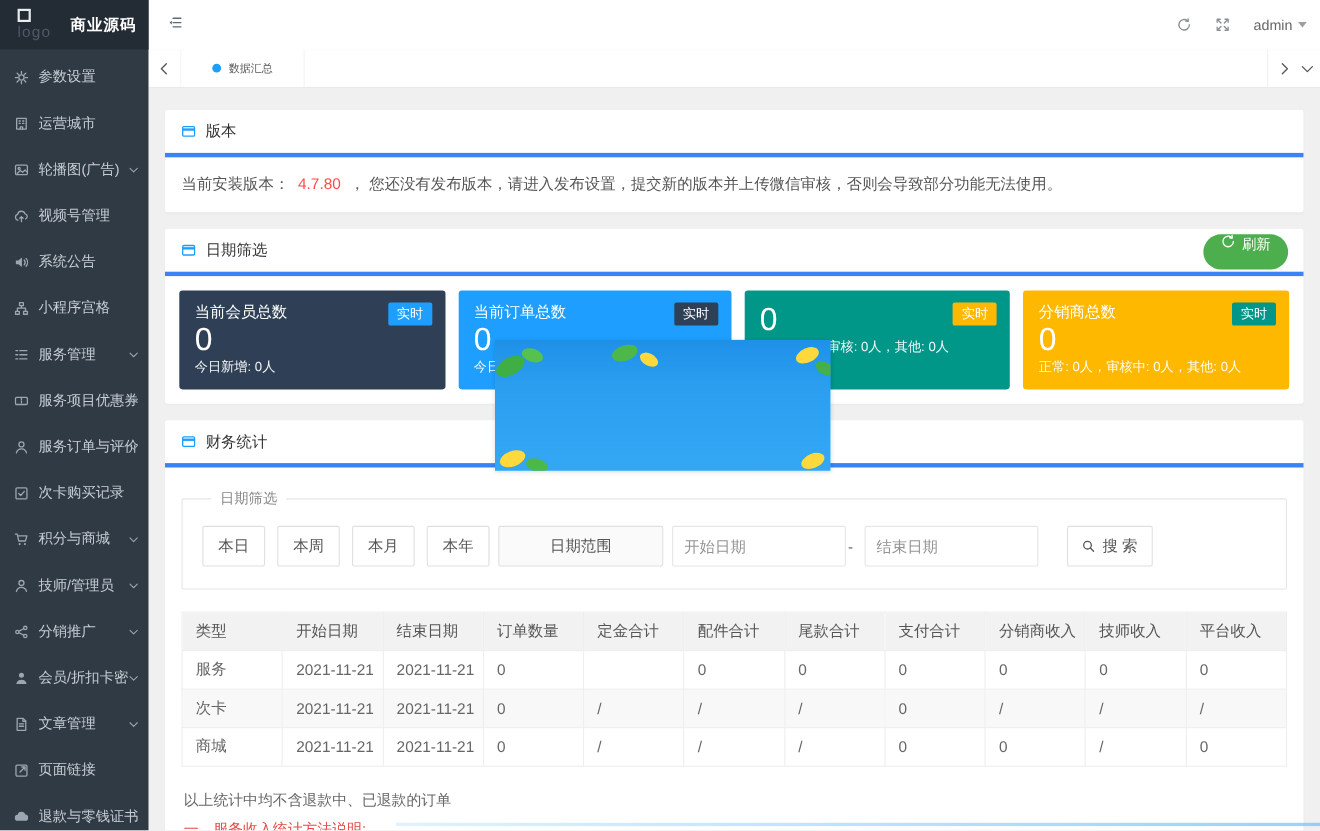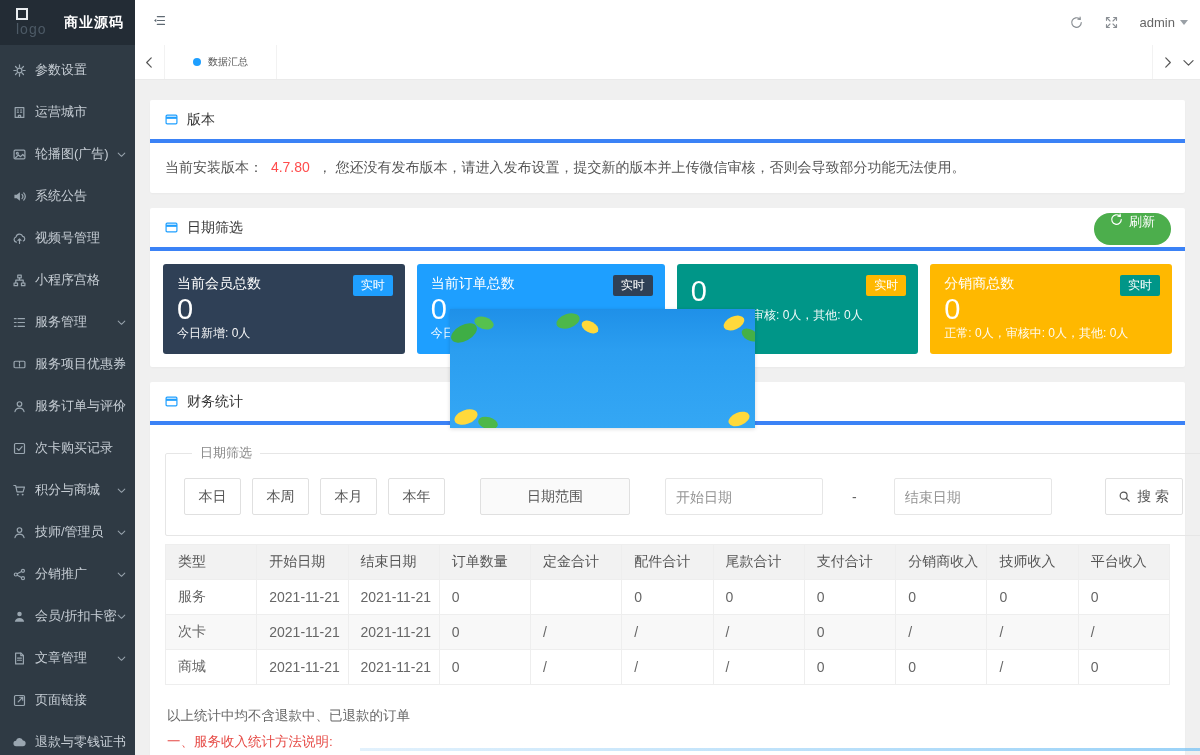--- a/index.html
+++ b/index.html
@@ -50,30 +50,30 @@
   .stat-row { display:flex; gap:12px; padding:13px; }
   .stat-card { flex:1; height:90px; border-radius:3px; padding:11px 14px; color:#fff; position:relative; }
   .stat-title { font-size:14px; }
   .stat-value { font-size:29px; font-weight:400; line-height:32px; }
   .stat-sub { font-size:12px; opacity:.95; white-space:nowrap; overflow:hidden; }
   .stat-badge { position:absolute; top:11px; right:12px; font-size:12px; color:#fff; padding:2px 8px; border-radius:2px; }
 
   
   .fieldset { border:1px solid #e6e6e6; border-radius:2px; margin:4px 0 0 0; padding:16px 18px 20px 18px; }
   .fieldset legend { font-size:13px; color:#888; padding:0 8px; margin-left:8px; }
-  .filters { display:flex; align-items:center; gap:27px; }
+  .filters { display:flex; align-items:center; gap:0; }
   .btn { height:37px; background:#fff; border:1px solid #e0e0e0; border-radius:2px; color:#555; font-size:14px; cursor:pointer; font-family:inherit; }
   .btn.quick { width:57px; }
   .btn.range { width:150px; background:#fafafa; margin-left:8px; }
   .date-input { height:37px; width:158px; border:1px solid #e6e6e6; border-radius:2px; padding:0 10px; font-size:14px; color:#555; font-family:inherit; margin-left:8px; }
   .date-input::placeholder { color:#949494; }
   .dash { color:#666; padding:0 2px; }
   .btn.search { width:78px; margin-left:26px; display:inline-flex; align-items:center; justify-content:center; gap:6px; }
 
-  table.fin { width:100%; border-collapse:collapse; margin-top:8px; border:1px solid #eee; table-layout:fixed;padding-left:28px; }
+  table.fin { width:100%; border-collapse:collapse; margin-top:20px; border:1px solid #eee; table-layout:fixed;padding-left:28px; }
   table.fin th, table.fin td { border:1px solid #eee; font-size:14px; font-weight:normal; text-align:left; padding:8px 12px; color:#666; height:33px; white-space:nowrap; overflow:hidden; }
   table.fin th { background:#f2f2f2; color:#555; }
   table.fin tr.even td { background:#f8f8f8; }
 
   .notes { padding:18px 2px 0 2px; font-size:13.5px; line-height:26px; color:#666; }
   .note-red { color:#e64a45; }
 
   
   .promo { position:absolute; left:450px; top:309px; width:305px; height:119px; z-index:50;
            background:linear-gradient(180deg,#1f90e8 0%,#2b9ef0 35%,#34a7f4 100%); box-shadow:0 1px 4px rgba(0,0,0,.15); }
@@ -122,34 +122,34 @@
         <span class="s-label">轮播图(广告)</span>
         <span class="s-chevron">
           <svg viewBox="0 0 12 12" width="11" height="11" fill="none" stroke="currentColor" stroke-width="1.1" stroke-linecap="round" stroke-linejoin="round">
             <path d="M2.4 4.4L6 8l3.6-3.6"></path>
           </svg>
         </span>
       </div>
       <div class="side-item">
         <span class="s-icon">
           <svg viewBox="0 0 12 12" width="13" height="13" fill="none" stroke="currentColor" stroke-width="1.1" stroke-linecap="round" stroke-linejoin="round">
+            <path d="M3.1 9.3a2.4 2.4 0 0 1-.3-4.7A3.2 3.2 0 0 1 9 4.1a2.2 2.2 0 0 1 .5 4.2"></path>
+            <path d="M6 10.6V6.4M4.6 7.8L6 6.4l1.4 1.4"></path>
+          </svg>
+        </span>
+        <span class="s-label">视频号管理</span>
+      </div>
+      <div class="side-item">
+        <span class="s-icon">
+          <svg viewBox="0 0 12 12" width="13" height="13" fill="none" stroke="currentColor" stroke-width="1.1" stroke-linecap="round" stroke-linejoin="round">
             <path d="M1.3 4.4h2.1L6.4 2v8L3.4 7.6H1.3z" fill="currentColor" stroke="none"></path>
             <path d="M8.3 4a3 3 0 0 1 0 4M9.9 2.7a5 5 0 0 1 0 6.6"></path>
           </svg>
         </span>
         <span class="s-label">系统公告</span>
-      </div>
-      <div class="side-item">
-        <span class="s-icon">
-          <svg viewBox="0 0 12 12" width="13" height="13" fill="none" stroke="currentColor" stroke-width="1.1" stroke-linecap="round" stroke-linejoin="round">
-            <path d="M3.1 9.3a2.4 2.4 0 0 1-.3-4.7A3.2 3.2 0 0 1 9 4.1a2.2 2.2 0 0 1 .5 4.2"></path>
-            <path d="M6 10.6V6.4M4.6 7.8L6 6.4l1.4 1.4"></path>
-          </svg>
-        </span>
-        <span class="s-label">视频号管理</span>
       </div>
       <div class="side-item">
         <span class="s-icon">
           <svg viewBox="0 0 12 12" width="13" height="13" fill="none" stroke="currentColor" stroke-width="1.1" stroke-linecap="round" stroke-linejoin="round">
             <rect x="4.4" y="1" width="3.2" height="2.5"></rect>
             <rect x="1" y="8.3" width="3.2" height="2.5"></rect>
             <rect x="7.8" y="8.3" width="3.2" height="2.5"></rect>
             <path d="M6 3.5v2.1M2.6 8.3V5.6h6.8v2.7"></path>
           </svg>
         </span>

